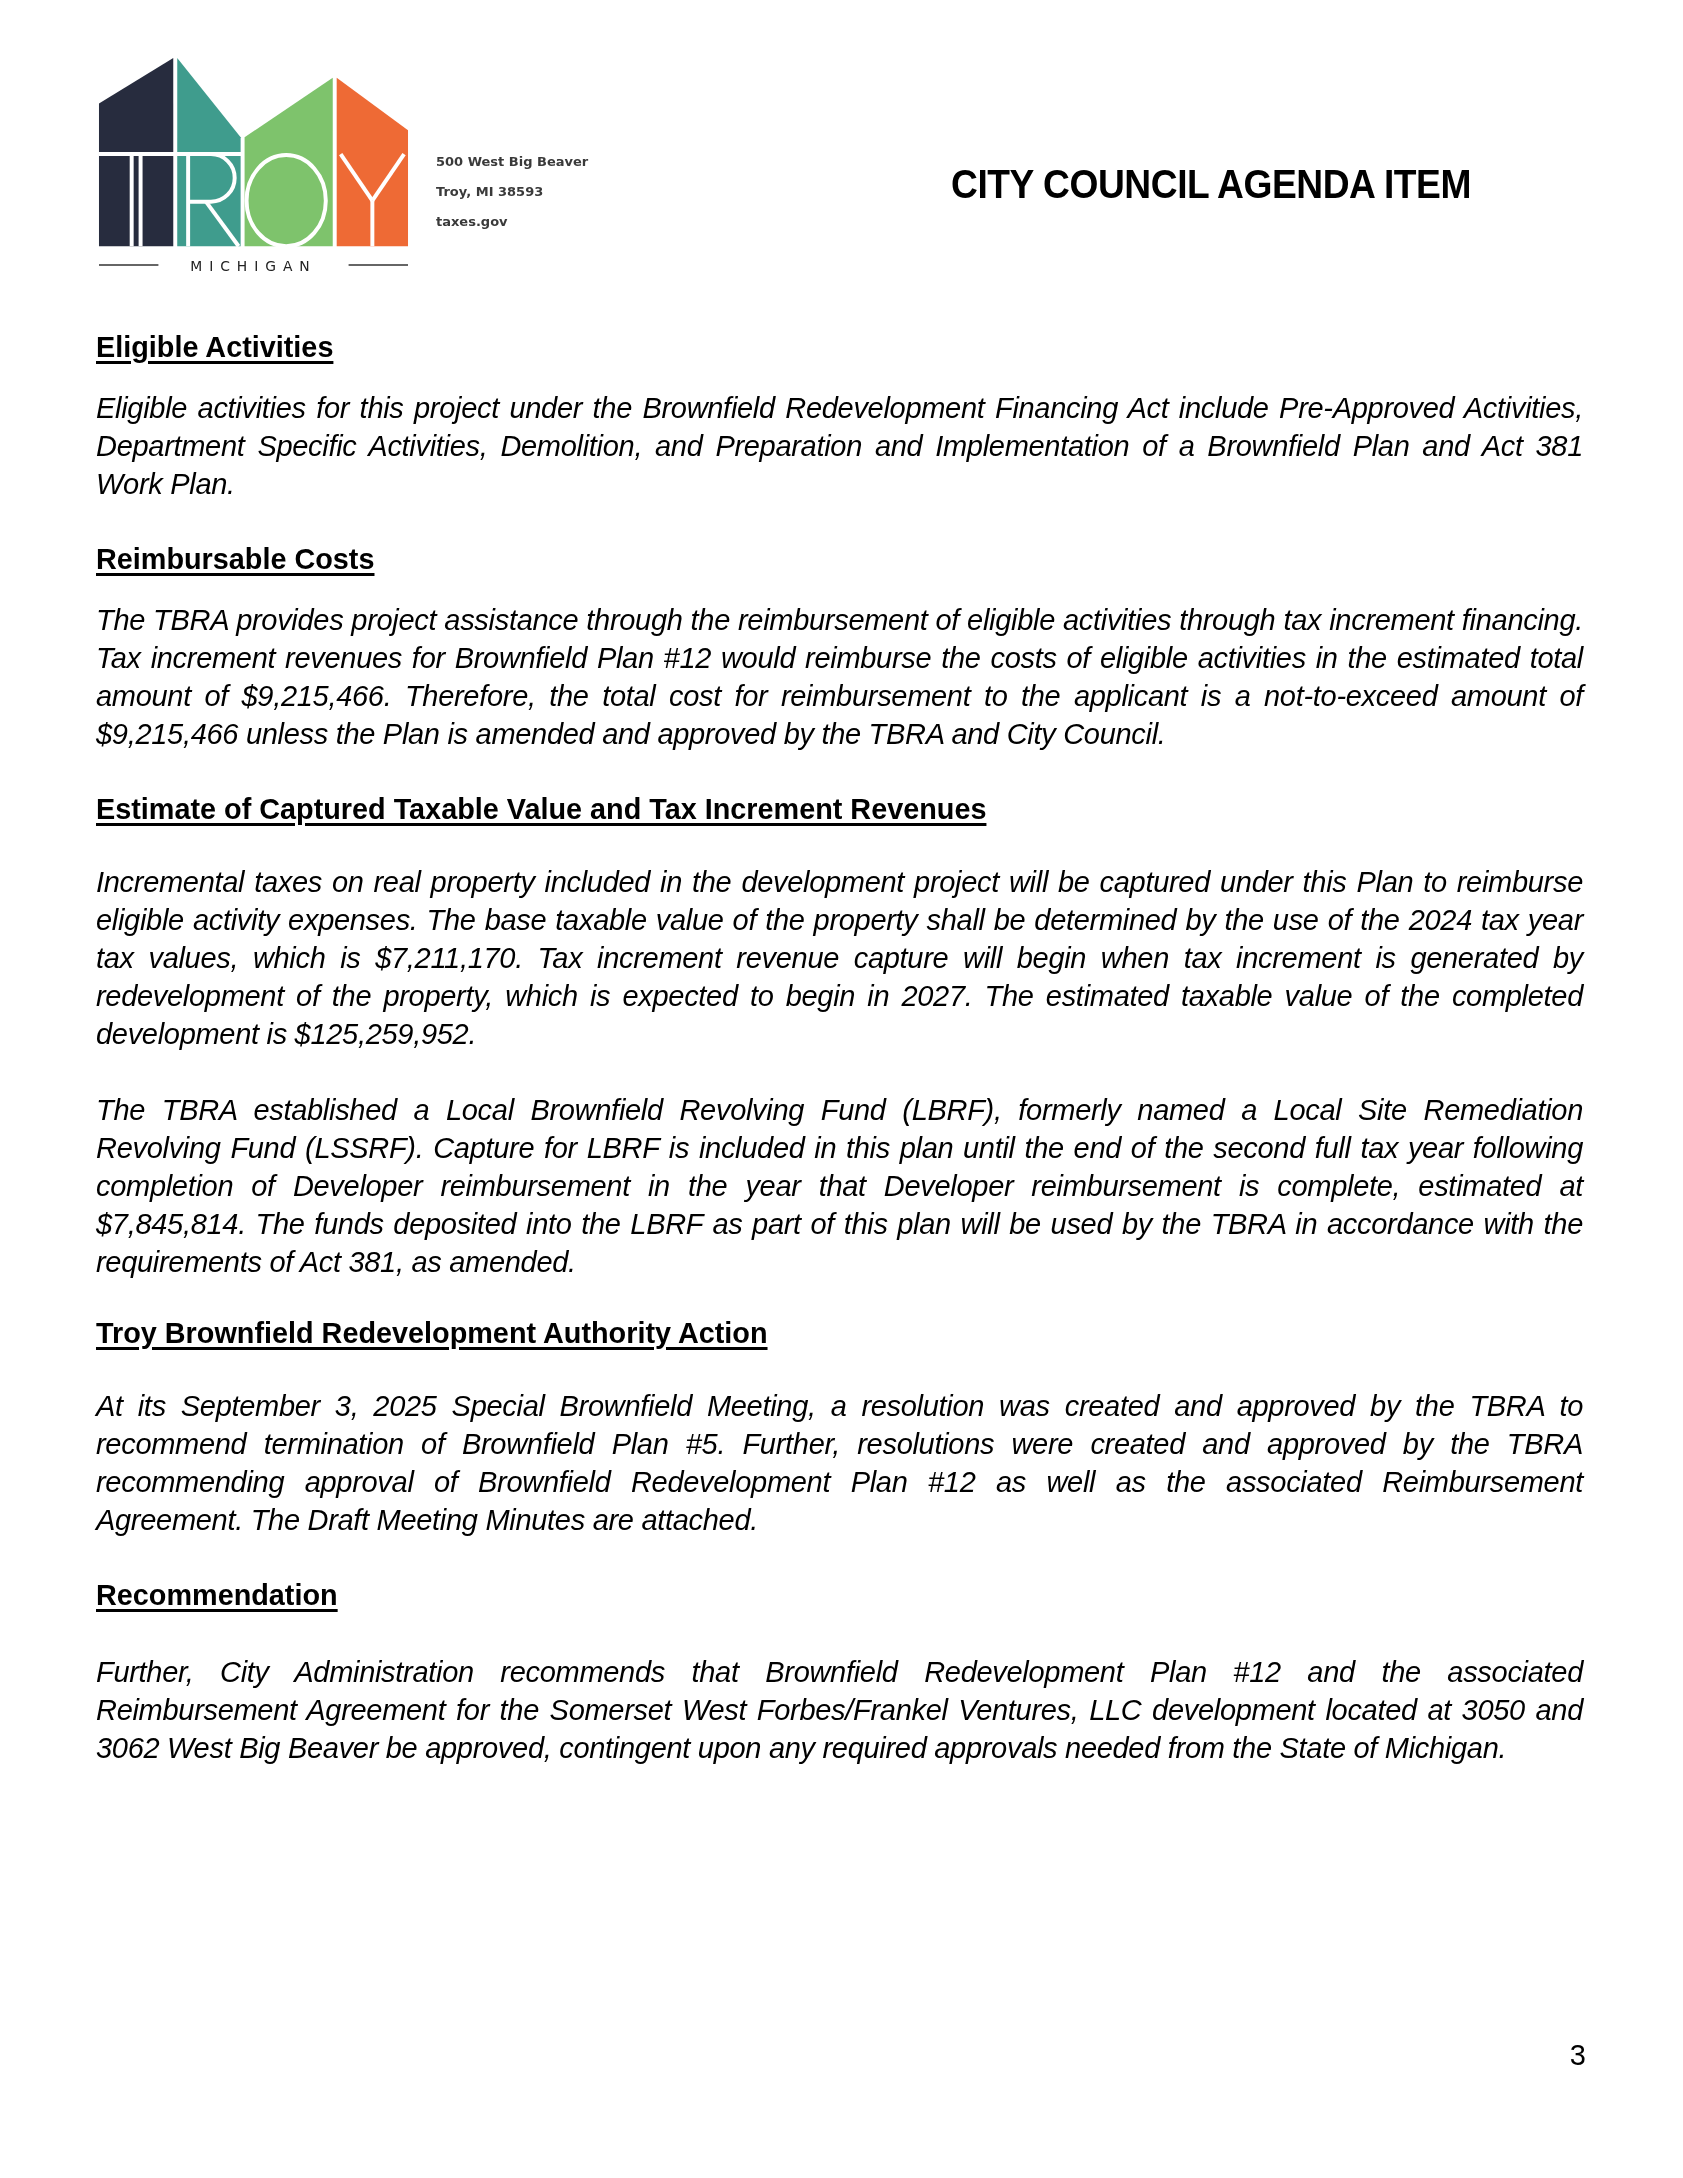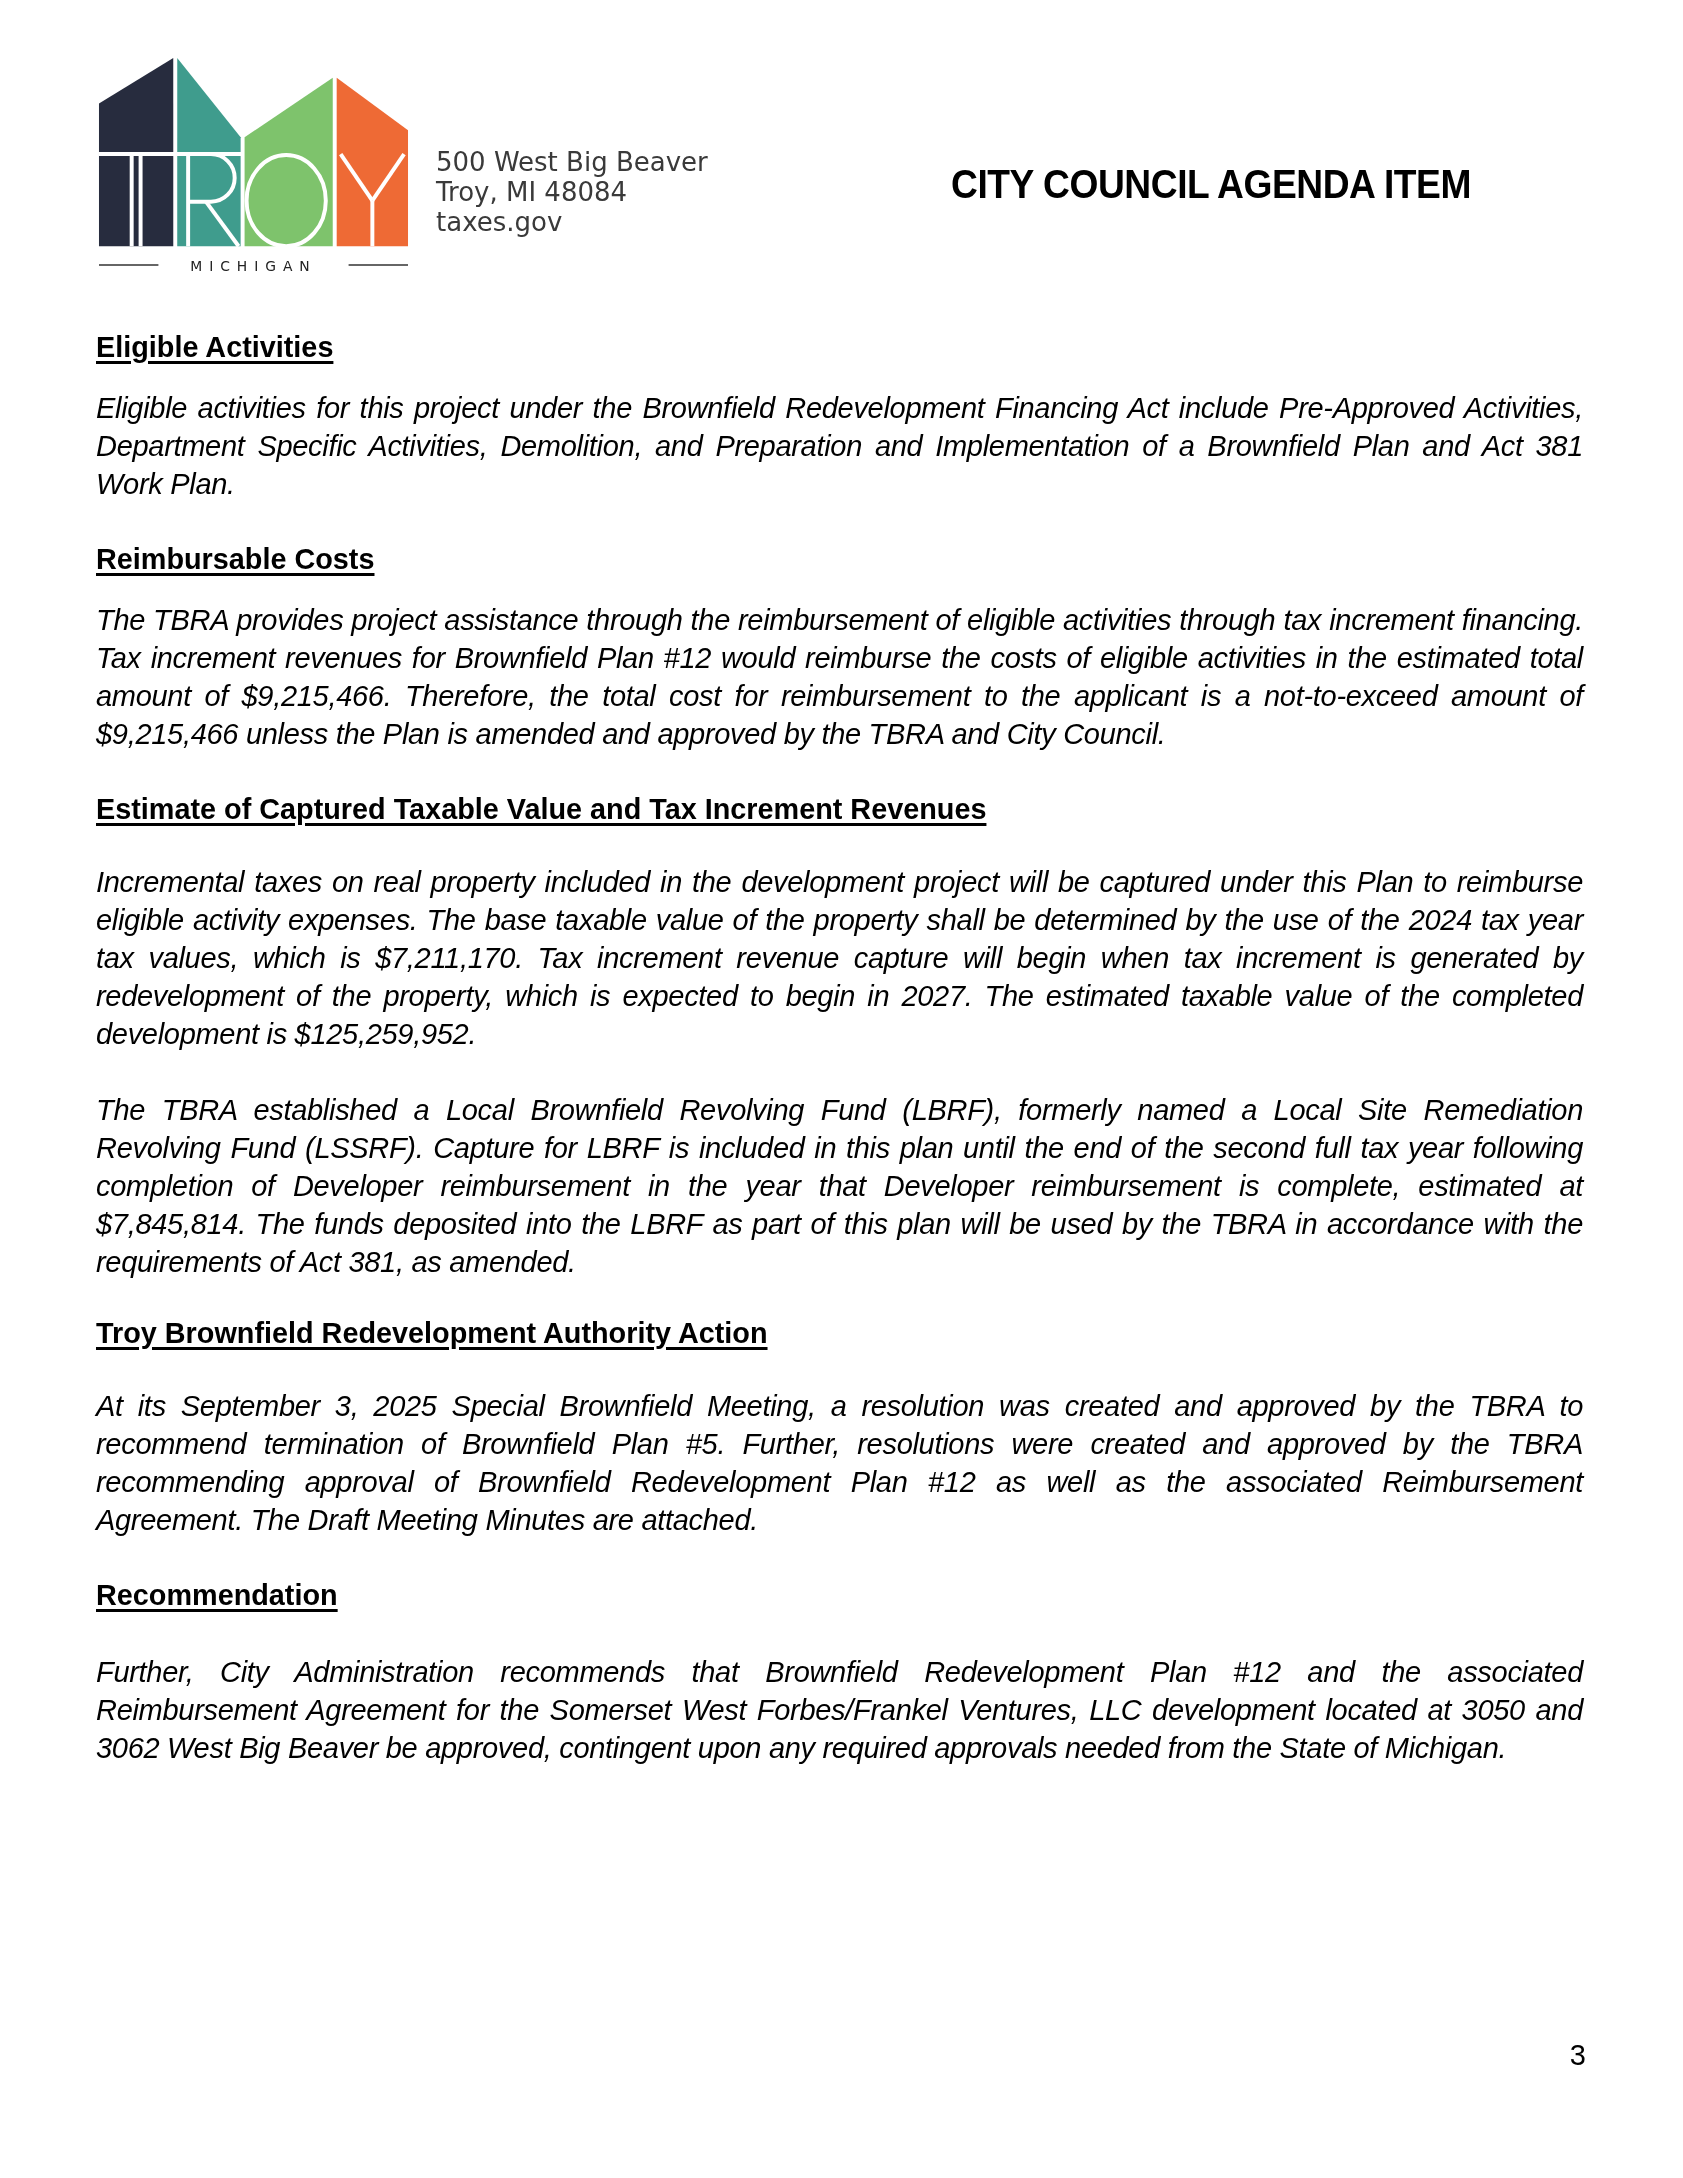--- a/index.html
+++ b/index.html
@@ -1,20 +1,20 @@
 <!DOCTYPE html>
 <html><head>
 <meta charset="utf-8">
 <style>
   html, body { margin: 0; padding: 0; background: #ffffff; }
   body { width: 1683px; height: 2178px; position: relative; overflow: hidden;
          font-family: "Liberation Sans", sans-serif; color: #000; }
   .logo { position: absolute; left: 97px; top: 56px; width: 313px; height: 218px; text-align: center; }
   .address { position: absolute; left: 436px; top: 147px; font-family: "DejaVu Sans", sans-serif;
-             font-size: 26px; color: #3a3a3a; line-height: 30px; font-weight: 400; }
+             font-size: 13px; color: #3a3a3a; line-height: 30px; font-weight: 700; }
   .address div { white-space: nowrap; }
   .doc-title { position: absolute; left: 951px; top: 162px; font-family: "Liberation Sans", sans-serif;
                font-size: 40px; font-weight: bold; letter-spacing: -0.5px; transform: scaleX(0.93);
                transform-origin: left top; white-space: nowrap; }
   .content { position: absolute; left: 96px; top: 327px; width: 1487px; }
   .heading { font-size: 30px; font-weight: bold; text-decoration: underline; text-decoration-thickness: 3px;
              text-underline-offset: 4px; margin: 0; line-height: 40px; transform: scaleX(0.96); transform-origin: left; white-space: nowrap; }
   .para { font-size: 29px; line-height: 38px; text-align: justify; margin: 0; letter-spacing: -0.3px; font-style: italic; }
   .page-number { position: absolute; right: 97px; top: 2039px; font-size: 29px; }
 </style>
@@ -50,21 +50,21 @@
     </g>
 
     <line x1="2" y1="211" x2="62" y2="211" stroke="#333" stroke-width="1.5"></line>
     <line x1="254" y1="211" x2="314" y2="211" stroke="#333" stroke-width="1.5"></line>
     <text x="158" y="217" text-anchor="middle" font-family="DejaVu Sans, sans-serif" font-size="14" letter-spacing="7" fill="#222">MICHIGAN</text>
   </svg>
 </div>
 
 <div class="address">
   <div>500 West Big Beaver</div>
-  <div>Troy, MI 48084</div>
+  <div>Troy, MI 38593</div>
   <div>taxes.gov</div>
 </div>
 
 <div class="doc-title">CITY COUNCIL AGENDA ITEM</div>
 
 <div class="content">
 
   <h2 class="heading">Eligible Activities</h2>
   <p class="para" style="margin-top:22px">Eligible activities for this project under the Brownfield Redevelopment Financing Act include Pre-Approved Activities, Department Specific Activities, Demolition, and Preparation and Implementation of a Brownfield Plan and Act 381 Work Plan.</p>
 

